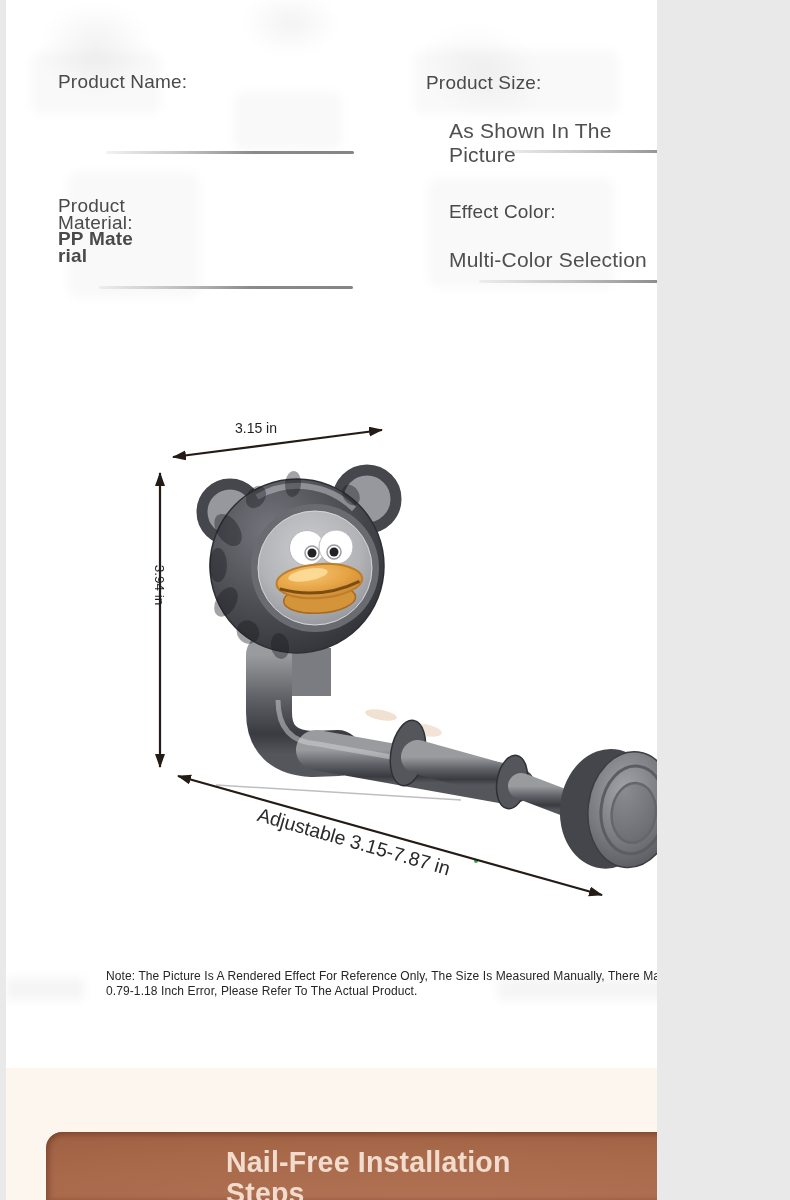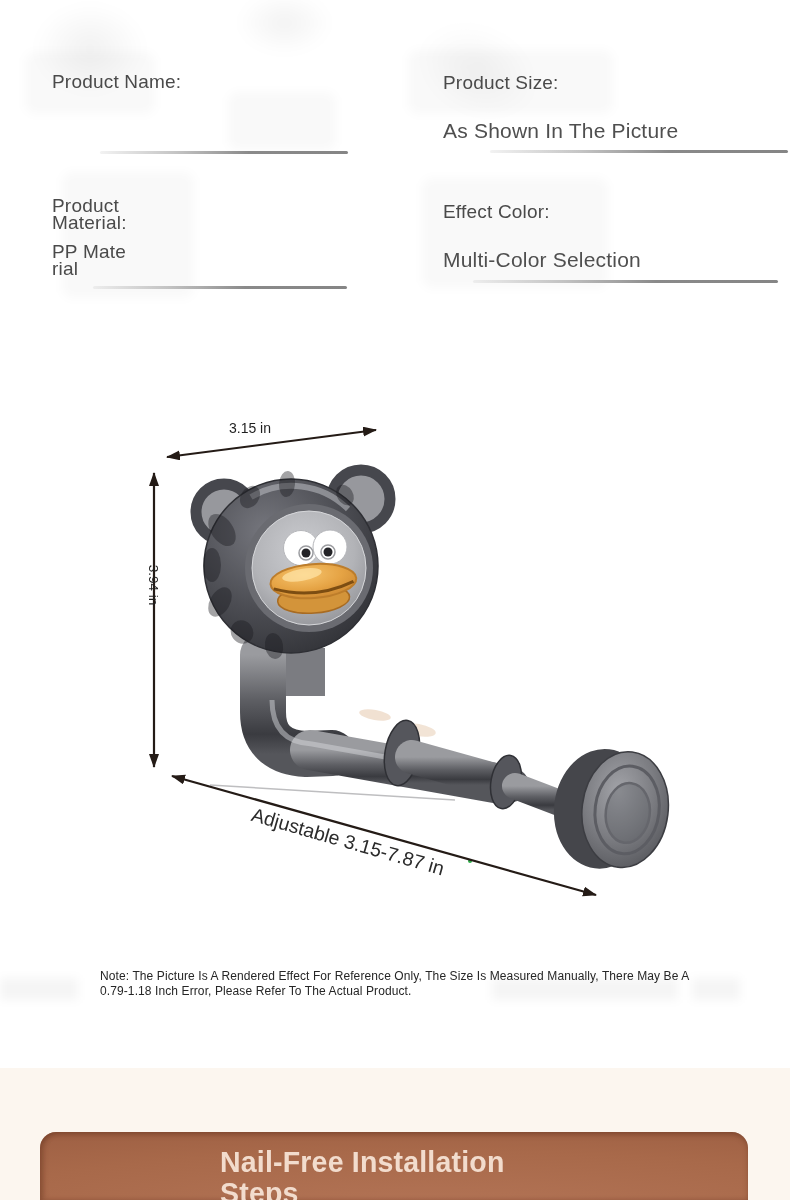--- a/index.html
+++ b/index.html
@@ -1,26 +1,26 @@
 <!DOCTYPE html>
 <html><head>
 <meta charset="utf-8">
 <style>
   html,body{margin:0;padding:0;background:#e9e9e9;}
-  #screen{position:relative;width:790px;height:1200px;background:#ffffff;overflow:hidden;
-          font-family:"Liberation Sans",sans-serif;}
+  #screen{position:relative;width:651px;height:1200px;background:#ffffff;overflow:hidden;
+          font-family:"Liberation Sans",sans-serif;margin-left:6px;}
   
   .spec-label{position:absolute;font-size:19px;color:#4a4a4a;letter-spacing:.2px;}
   .spec-value{position:absolute;font-size:21px;color:#4f4f4f;letter-spacing:.2px;}
   #spec-label-name{left:52px;top:71px;}
   #spec-value-name{left:49px;top:114px;}
-  #spec-label-size{left:443px;top:72px;}
+  #spec-label-size{left:420px;top:72px;}
   #spec-value-size{left:443px;top:119px;}
   #spec-label-material{left:52px;top:198px;width:78px;line-height:16.5px;}
-  #spec-value-material{left:52px;top:244px;width:78px;line-height:16.5px;font-size:19px;word-break:break-all;color:#4a4a4a;}
+  #spec-value-material{left:52px;top:231px;width:78px;line-height:16.5px;font-size:19px;word-break:break-all;color:#4a4a4a;font-weight:bold;}
   #spec-label-color{left:443px;top:201px;}
   #spec-value-color{left:443px;top:248px;}
   .underline{position:absolute;height:3px;border-radius:2px;
      background:linear-gradient(to right,rgba(150,150,150,.12),rgba(140,140,140,.5) 30%,#8a8a8a 60%,#858585);}
   #underline-1{left:100px;top:151px;width:248px;}
   #underline-2{left:490px;top:150px;width:298px;}
   #underline-3{left:93px;top:286px;width:254px;}
   #underline-4{left:473px;top:280px;width:305px;}
   
   .artifact{position:absolute;pointer-events:none;}

